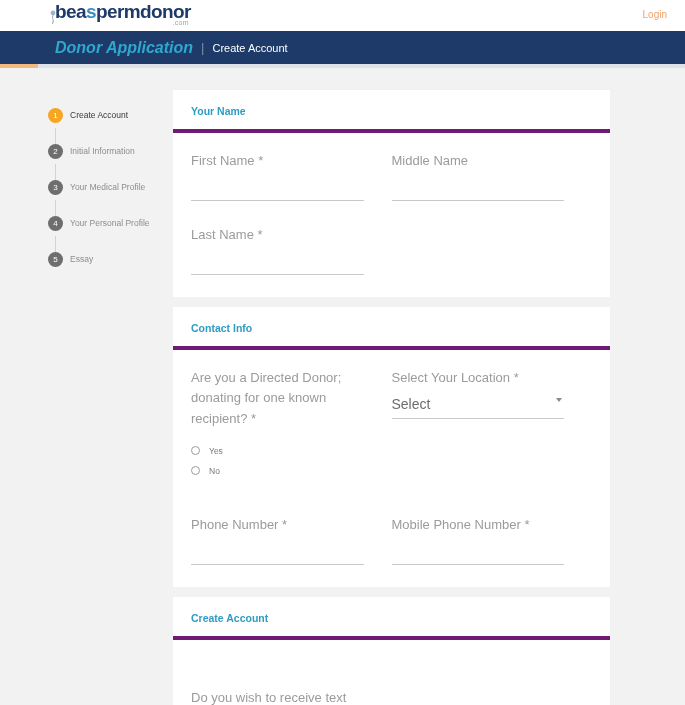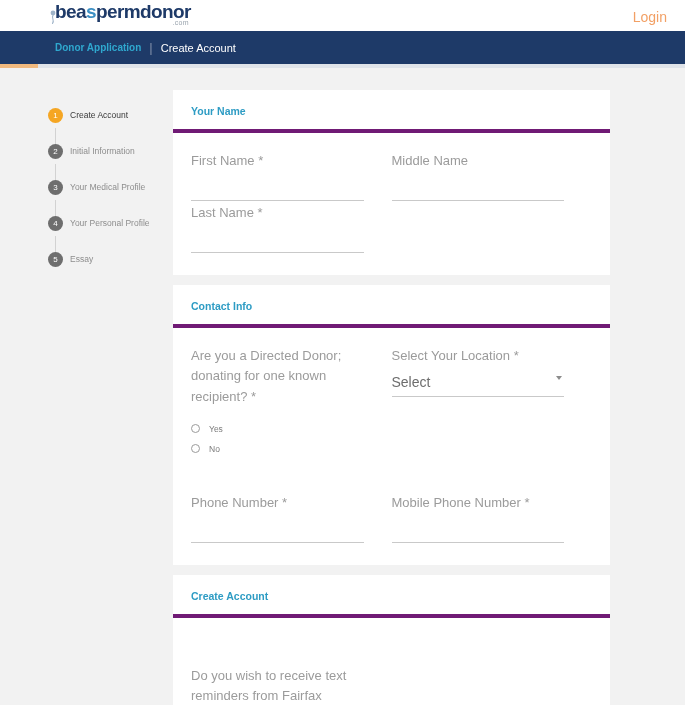--- a/index.html
+++ b/index.html
@@ -43,37 +43,38 @@
     letter-spacing: 0.3px;
   }
   .logo-swim {
     position: absolute;
     left: 47px; top: 10px;
     width: 12px; height: 16px;
   }
   .login-link {
     position: absolute;
     right: 18px; top: 9px;
-    font-size: 14px;
+    font-size: 10px;
     color: #f2a065;
     text-decoration: none;
   }
 
   
   .headerband {
     height: 33px;
     background: #1e3a68;
     display: flex;
     align-items: center;
     padding-left: 55px;
   }
   .header-title {
     color: #2fa8cf;
-    font-size: 10px;
+    font-size: 16px;
     font-weight: bold;
+    font-style: italic;
   }
   .header-sep {
     color: #7f8ea8;
     font-size: 13px;
     margin: 0 8px;
     font-weight: 300;
   }
   .header-sub {
     color: #ffffff;
     font-size: 11px;
@@ -292,21 +293,21 @@
               <input class="underline-input" type="text" value="" style="">
             </div>
           </div>
           <div class="col">
             <div class="field">
               <span class="field-label">Middle Name</span>
               <input class="underline-input" type="text" value="" style="">
             </div>
           </div>
         </div>
-        <div class="row" style="">
+        <div class="row" style="margin-top:22px;">
           <div class="col">
             <div class="field">
               <span class="field-label">Last Name *</span>
               <input class="underline-input" type="text" value="" style="">
             </div>
           </div>
           <div class="col"></div>
         </div>
       </div>
     </div>

